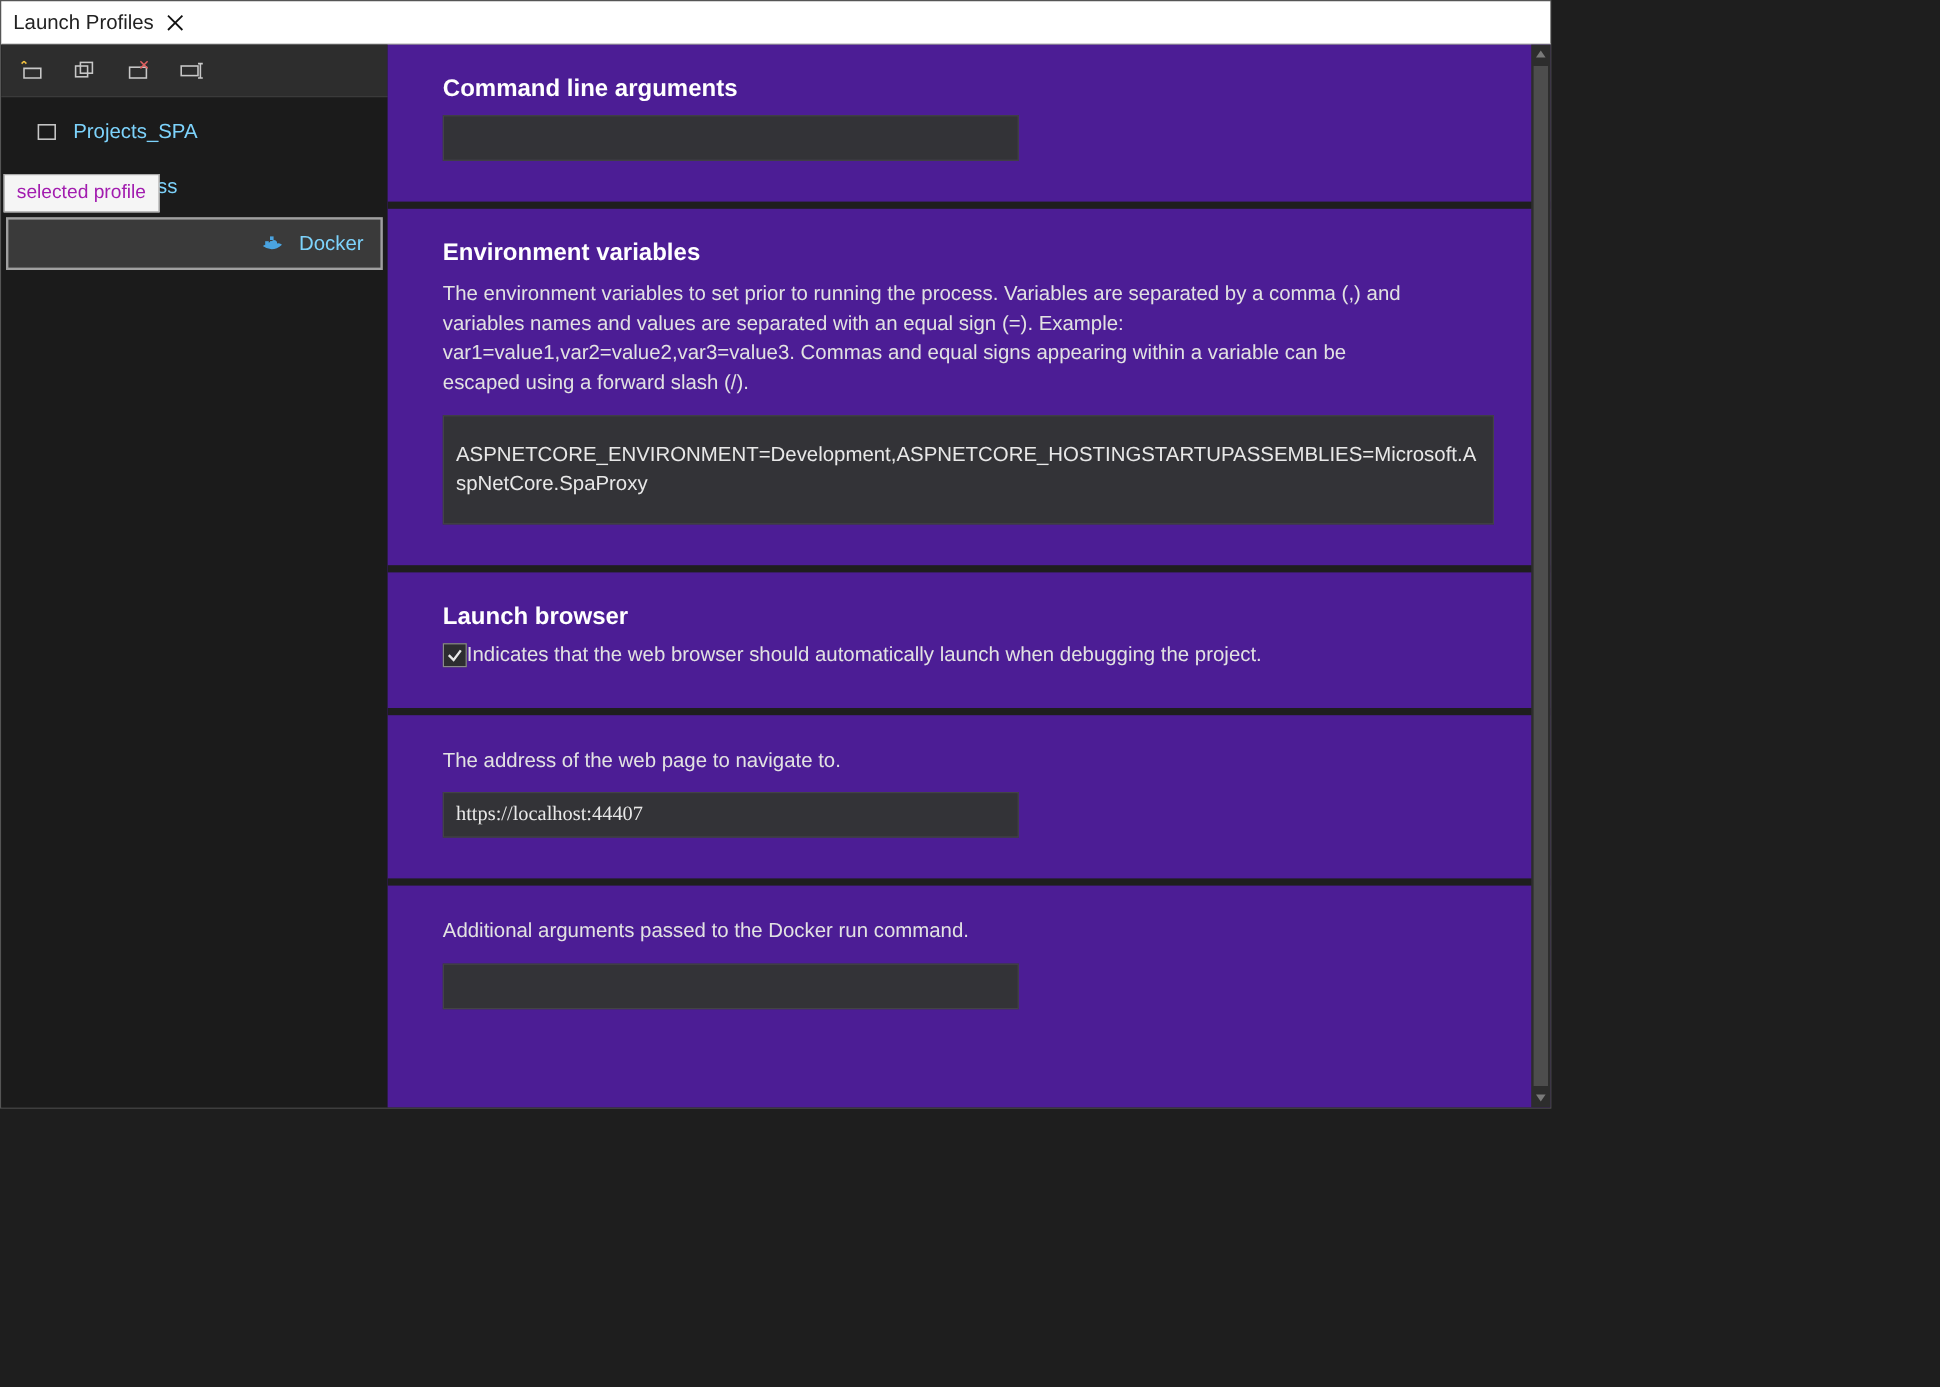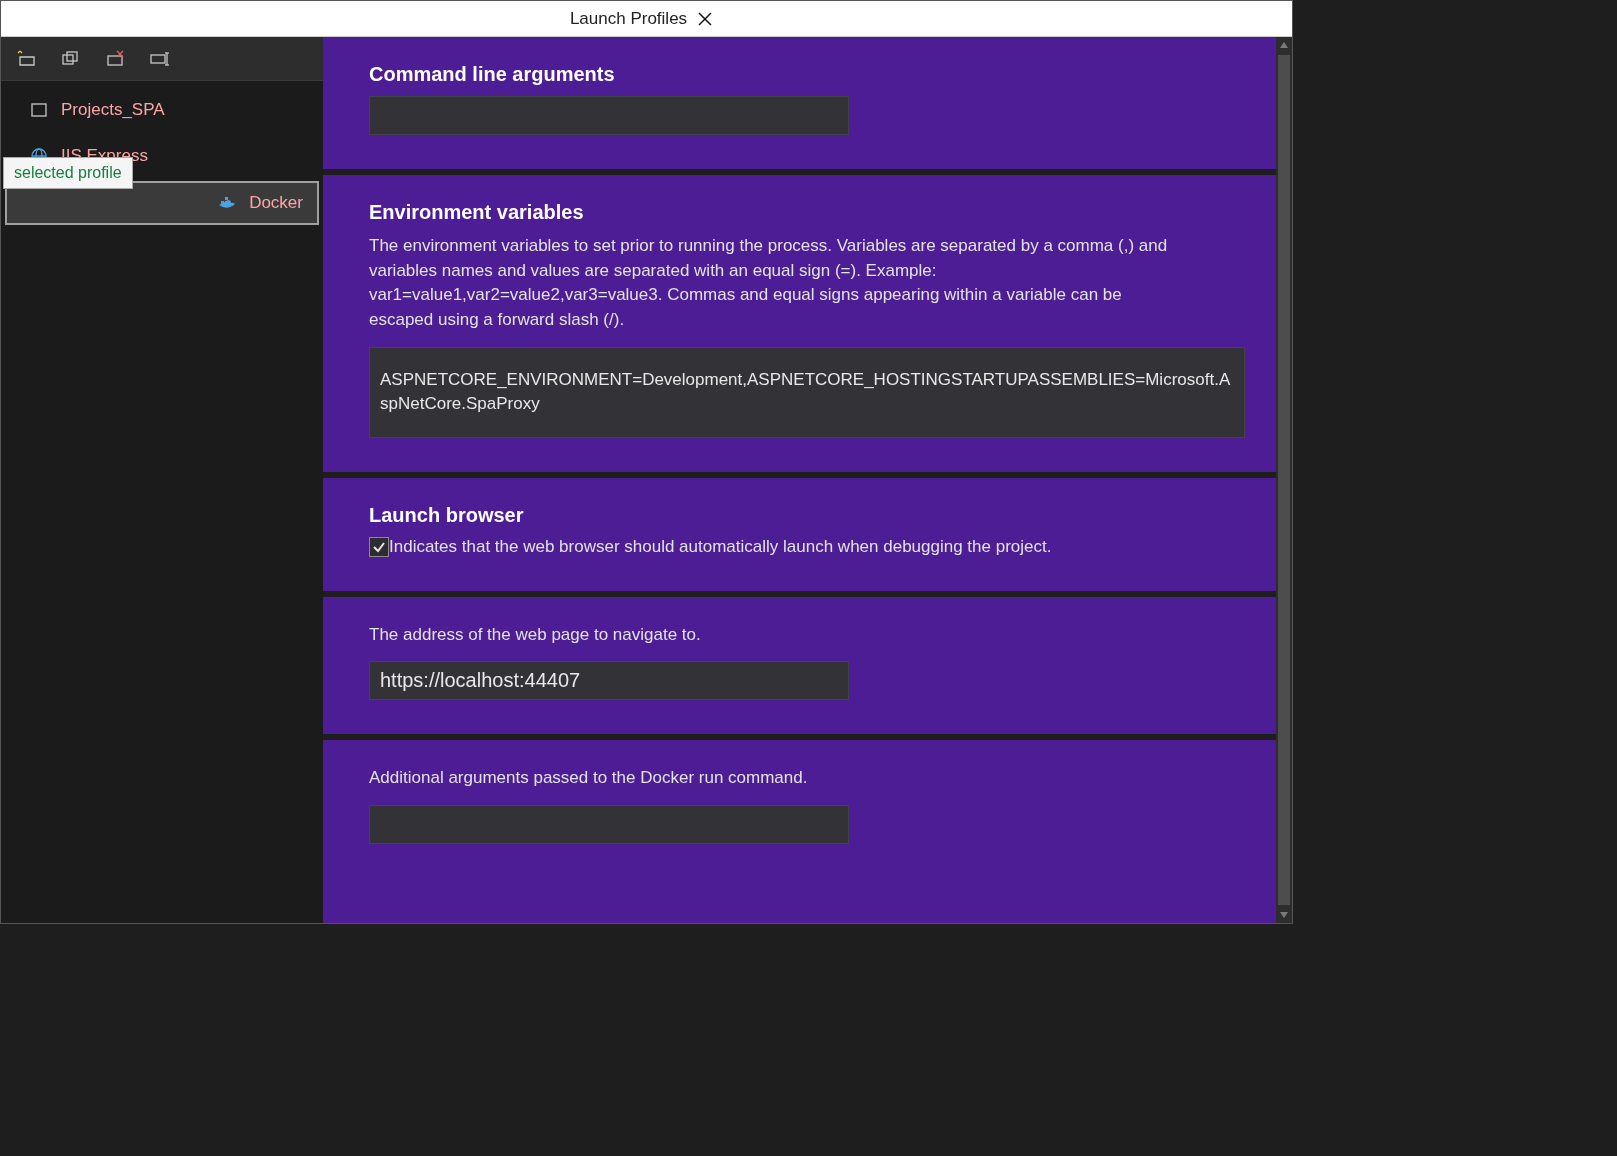--- a/index.html
+++ b/index.html
@@ -15,21 +15,21 @@
     display: flex;
     flex-direction: column;
     width: 100%;
     height: 100%;
     border: 1px solid #555;
     background: #1e1e1e;
   }
   .titlebar {
     display: flex;
     align-items: center;
-    justify-content: center;
+    justify-content: flex-start;
     background: #ffffff;
     color: #222;
     height: 36px;
     padding: 0 10px;
     border-bottom: 1px solid #ccc;
   }
   .titlebar .title {
     font-size: 17px;
     color: #222;
   }
@@ -76,21 +76,21 @@
   .profiles {
     padding: 6px 0;
     position: relative;
   }
   .profile-item {
     display: flex;
     align-items: center;
     height: 46px;
     padding: 0 14px 0 28px;
     gap: 12px;
-    color: #fca5a5;
+    color: #7dd3fc;
     font-size: 17px;
     cursor: pointer;
   }
   .profile-item.selected {
     background: #3a3a3a;
     border: 2px solid #a0a0a0;
     margin: 2px 4px;
     padding-left: 36px;
     height: 44px;
     justify-content: flex-end;
@@ -127,24 +127,24 @@
     font-size: 17px;
     color: #e2e2e2;
     line-height: 1.45;
     margin-bottom: 14px;
     max-width: 820px;
   }
   .text-input {
     background: #333337;
     border: 1px solid #434346;
     color: #e8e8e8;
-    font-size: 20px;
+    font-size: 17px;
     padding: 7px 10px;
     width: 480px;
-    font-family: Liberation Sans, sans-serif;
+    font-family: Liberation Serif, serif;
     min-height: 38px;
   }
   .textarea-input {
     background: #333337;
     border: 1px solid #434346;
     color: #e8e8e8;
     font-size: 17px;
     padding: 20px 10px;
     width: 876px;
     font-family: inherit;
@@ -177,24 +177,24 @@
     border: 1.5px solid #4aa3df;
     border-radius: 50%;
     color: #4aa3df;
     align-items: center;
     justify-content: center;
     font-size: 13px;
     font-weight: 600;
   }
   .tooltip {
     position: absolute;
-    top: 76px;
+    top: 64px;
     left: 2px;
     background: #f5f5f5;
-    color: #15803d;
+    color: #a21caf;
     font-size: 16px;
     padding: 6px 10px;
     border: 1px solid #aaa;
     z-index: 10;
     text-align: right;
   }
   .scrollbar {
     position: absolute;
     right: 0;
     top: 0;

